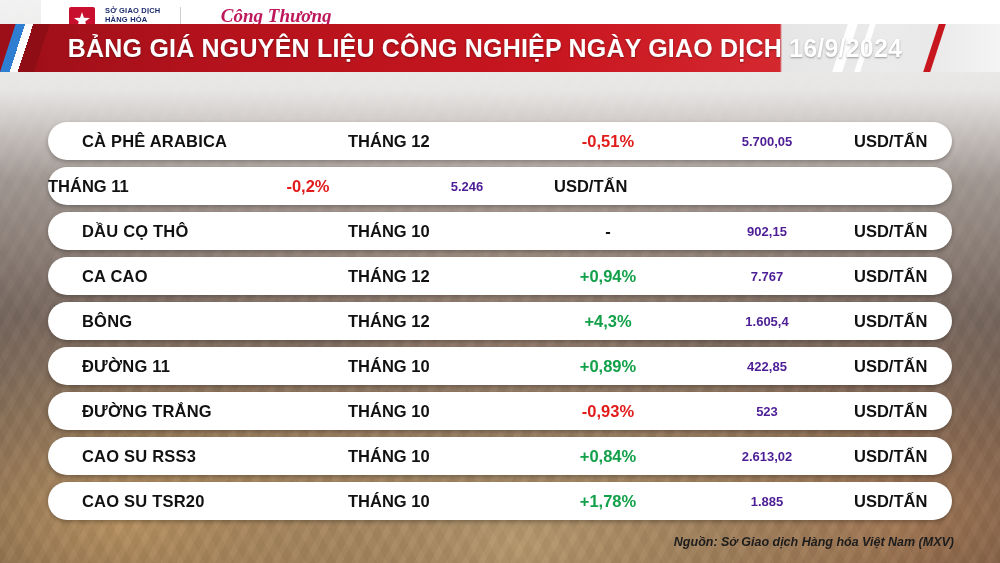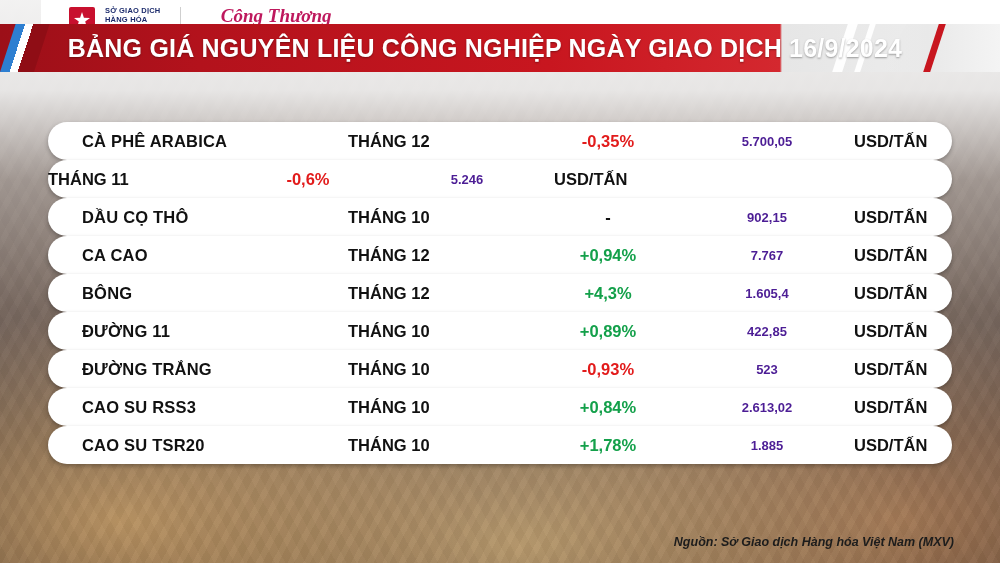--- a/index.html
+++ b/index.html
@@ -182,20 +182,21 @@
   
   .table {
     position: absolute;
     left: 48px;
     top: 122px;
     width: 904px;
   }
   .row {
     position: relative;
     height: 38px;
+    margin-bottom: 7px;
     background: #ffffff;
     border-radius: 19px;
     box-shadow: 0 2px 4px rgba(0,0,0,0.28);
     display: flex;
     align-items: center;
     box-sizing: border-box;
   }
   .c-name {
     width: 300px;
     padding-left: 34px;
@@ -276,27 +277,27 @@
     <div class="banner-slash" style="left:862px; width:6px; transform:skewX(-18deg);"></div>
     <div class="banner-tail"></div>
     <div class="banner-tail-stripe"></div>
     <div class="banner-title">BẢNG GIÁ NGUYÊN LIỆU CÔNG NGHIỆP NGÀY GIAO DỊCH 16/9/2024</div>
   </div>
 
   <div class="table">
     <div class="row">
       <div class="c-name">CÀ PHÊ ARABICA</div>
       <div class="c-month">THÁNG 12</div>
-      <div class="c-change down">-0,35%</div>
+      <div class="c-change down">-0,51%</div>
       <div class="c-price">5.700,05</div>
       <div class="c-unit">USD/TẤN</div>
     </div>
     <div class="row">
       <div class="c-month">THÁNG 11</div>
-      <div class="c-change down">-0,6%</div>
+      <div class="c-change down">-0,2%</div>
       <div class="c-price">5.246</div>
       <div class="c-unit">USD/TẤN</div>
     </div>
     <div class="row">
       <div class="c-name">DẦU CỌ THÔ</div>
       <div class="c-month">THÁNG 10</div>
       <div class="c-change flat">-</div>
       <div class="c-price">902,15</div>
       <div class="c-unit">USD/TẤN</div>
     </div>

